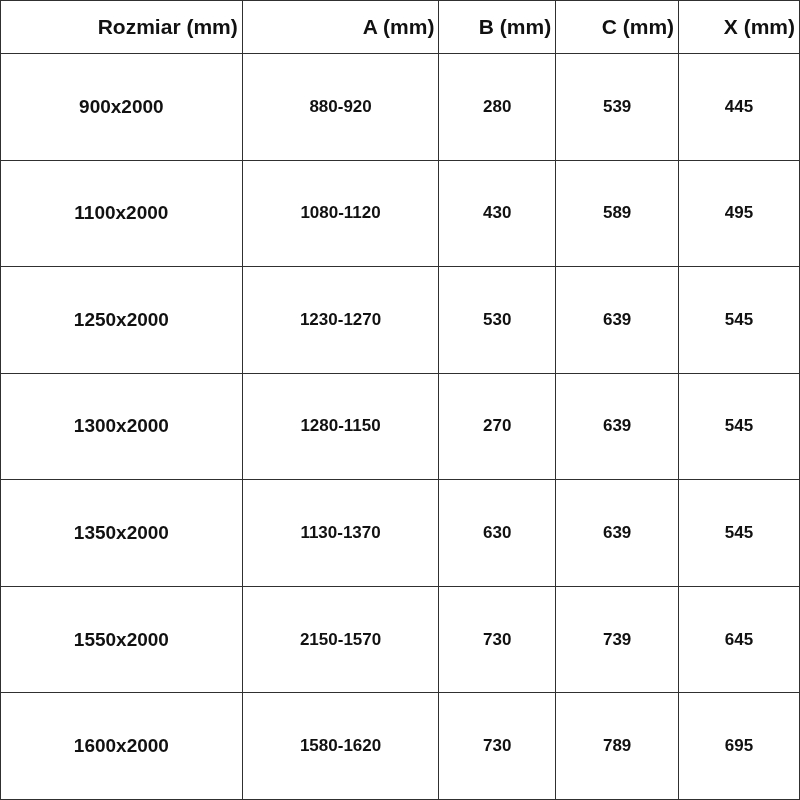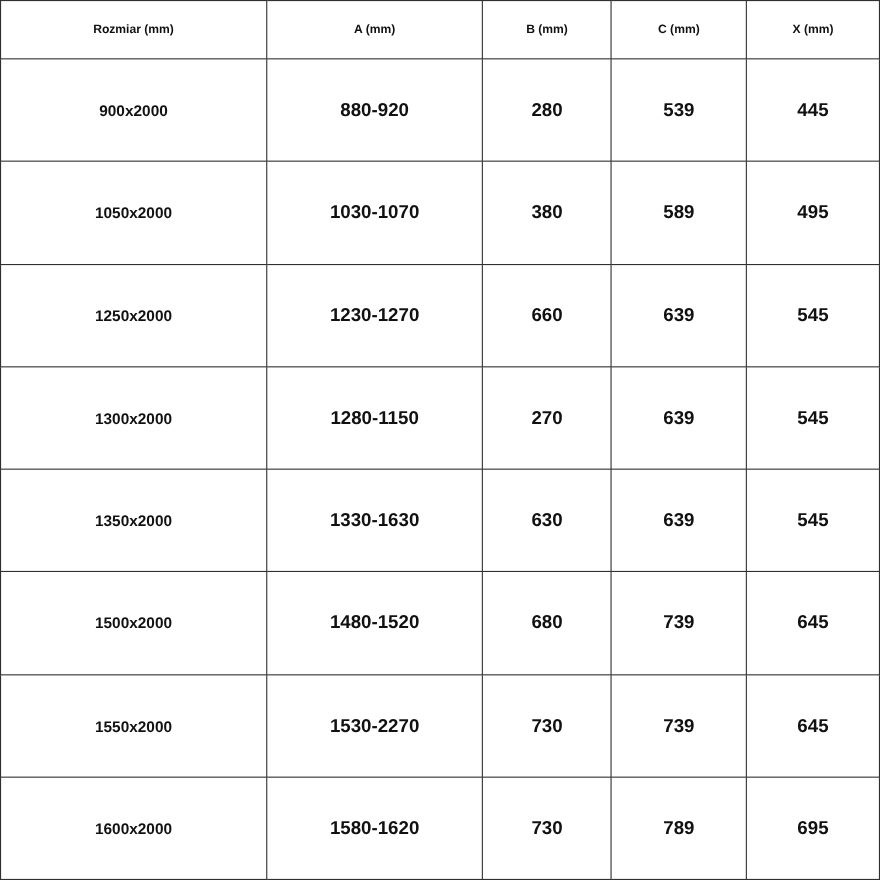--- a/index.html
+++ b/index.html
@@ -34,34 +34,35 @@
     text-align: center;
     vertical-align: middle;
     font-weight: bold;
     font-size: 17px;
     color: #111111;
     padding: 0 4px;
     white-space: nowrap;
     overflow: hidden;
   }
   table.size-table th {
-    font-size: 11px;
+    font-size: 21px;
     height: 52px;
+    text-align: right;
   }
   table.size-table td {
     height: 50px;
   }
   
   col.c0 { width: 236px; }
   col.c1 { width: 192px; }
   col.c2 { width: 114px; }
   col.c3 { width: 120px; }
   col.c4 { width: 118px; }
 
-  tbody tr td:first-child { font-size: 14px; }
+  tbody tr td:first-child { font-size: 19px; }
 </style>
 </head>
 <body>
 
 <div class="sheet">
   <table class="size-table">
     <colgroup>
       <col class="c0">
       <col class="c1">
       <col class="c2">
@@ -79,57 +80,50 @@
     </thead>
     <tbody>
       <tr>
         <td>900x2000</td>
         <td>880-920</td>
         <td>280</td>
         <td>539</td>
         <td>445</td>
       </tr>
       <tr>
-        <td>1050x2000</td>
-        <td>1030-1070</td>
-        <td>380</td>
+        <td>1100x2000</td>
+        <td>1080-1120</td>
+        <td>430</td>
         <td>589</td>
         <td>495</td>
       </tr>
       <tr>
         <td>1250x2000</td>
         <td>1230-1270</td>
-        <td>660</td>
+        <td>530</td>
         <td>639</td>
         <td>545</td>
       </tr>
       <tr>
         <td>1300x2000</td>
         <td>1280-1150</td>
         <td>270</td>
         <td>639</td>
         <td>545</td>
       </tr>
       <tr>
         <td>1350x2000</td>
-        <td>1330-1630</td>
+        <td>1130-1370</td>
         <td>630</td>
         <td>639</td>
         <td>545</td>
       </tr>
       <tr>
-        <td>1500x2000</td>
-        <td>1480-1520</td>
-        <td>680</td>
-        <td>739</td>
-        <td>645</td>
-      </tr>
-      <tr>
         <td>1550x2000</td>
-        <td>1530-2270</td>
+        <td>2150-1570</td>
         <td>730</td>
         <td>739</td>
         <td>645</td>
       </tr>
       <tr>
         <td>1600x2000</td>
         <td>1580-1620</td>
         <td>730</td>
         <td>789</td>
         <td>695</td>

